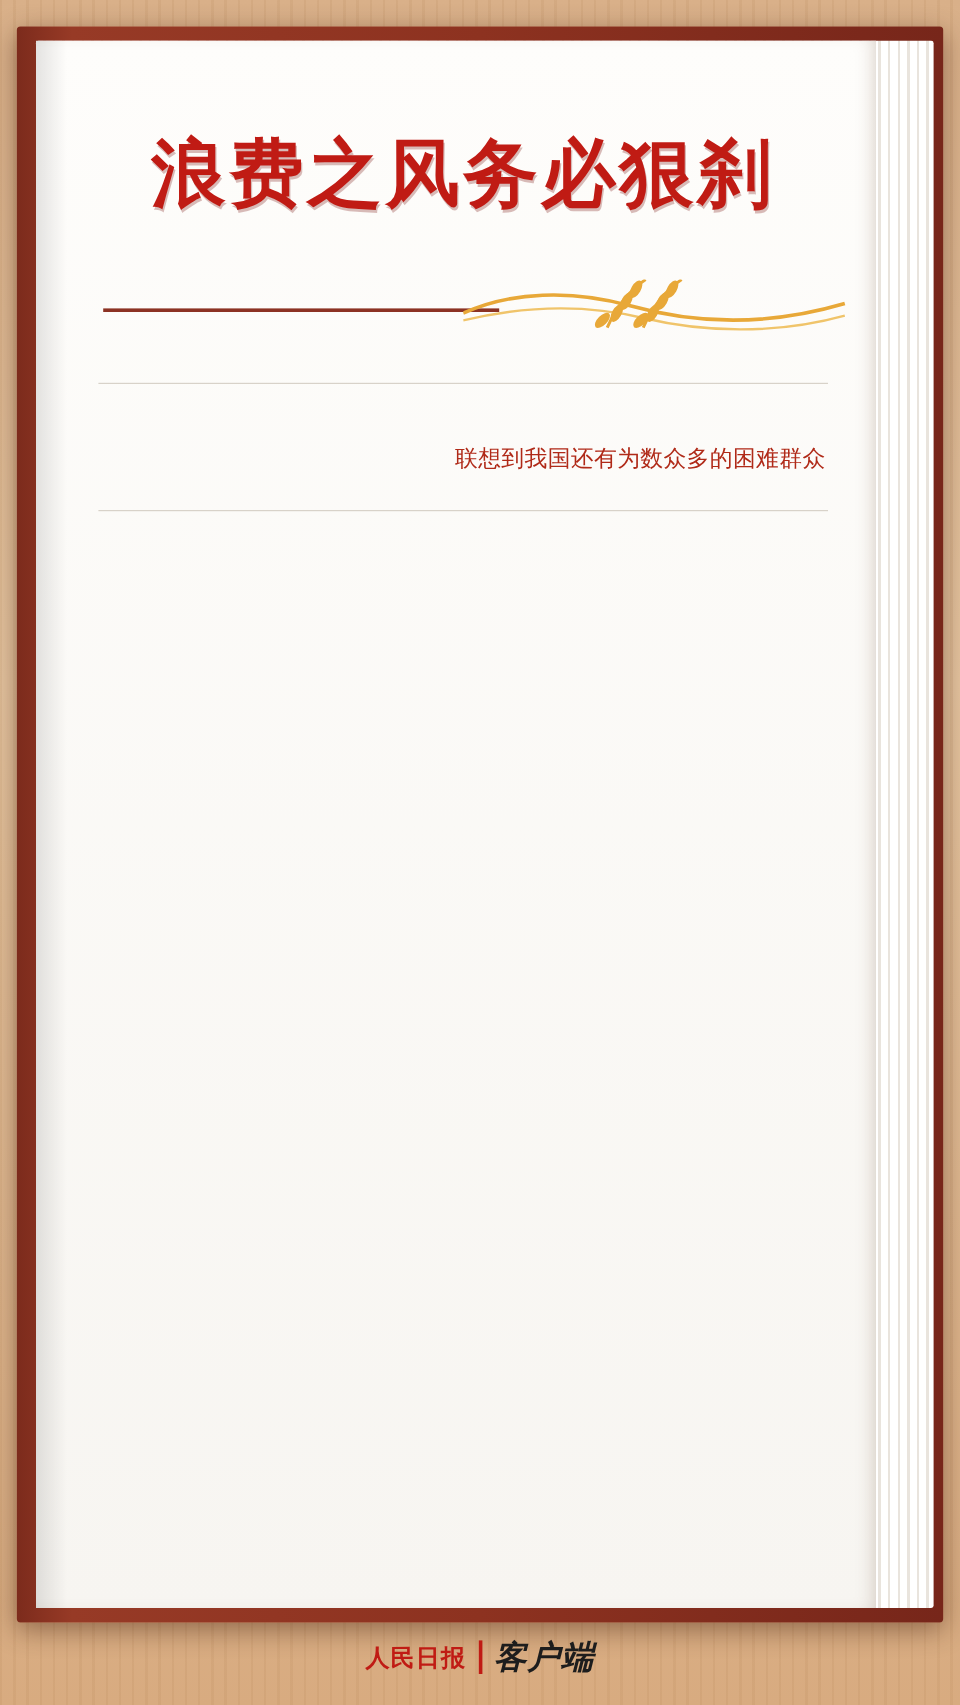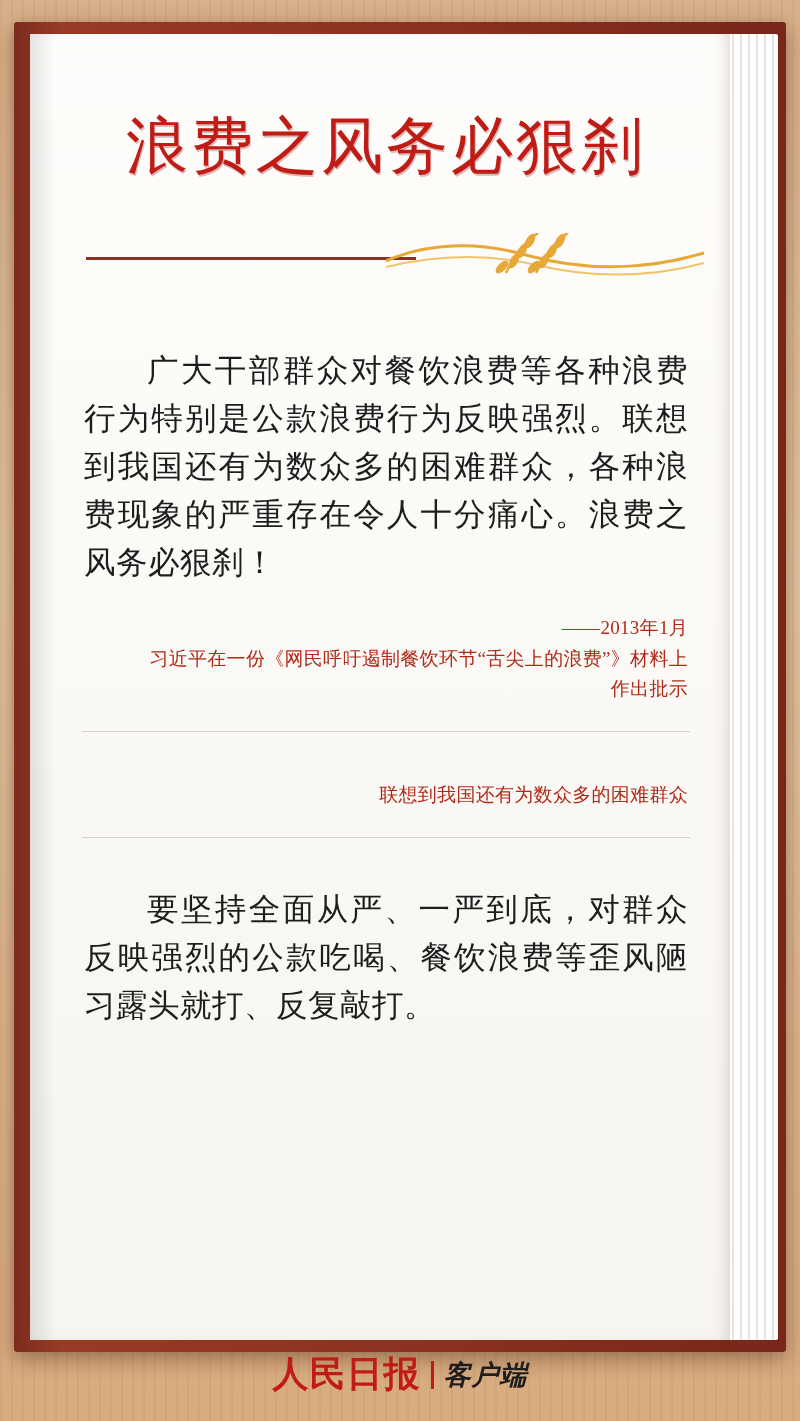--- a/index.html
+++ b/index.html
@@ -69,21 +69,21 @@
     top: 0;
     width: 620px;
     height: 100%;
   }
   
   .title {
     text-align: center;
     margin-top: 78px;
     font-size: 62px;
     line-height: 1.12;
-    font-weight: normal;
+    font-weight: bold;
     letter-spacing: 3px;
     color: #c01b14;
     text-shadow: 1px 2px 0 rgba(120,15,10,0.28);
     font-family: "Liberation Serif", "DejaVu Serif", serif;
   }
   
   .divider {
     position: relative;
     margin: 52px auto 0 auto;
     width: 600px;
@@ -136,21 +136,21 @@
     position: absolute;
     left: 0;
     bottom: 22px;
     width: 800px;
     display: flex;
     align-items: center;
     justify-content: center;
     gap: 10px;
   }
   .footer-mark {
-    font-size: 36px;
+    font-size: 20px;
     font-weight: bold;
     color: #c01b14;
     letter-spacing: 1px;
     font-family: "Liberation Serif", "DejaVu Serif", serif;
   }
   .footer-bar {
     width: 3px;
     height: 28px;
     background: #c01b14;
   }
@@ -191,39 +191,30 @@
             <ellipse cx="144" cy="8" rx="4" ry="8" transform="rotate(30 144 8)"></ellipse>
             <ellipse cx="158" cy="28" rx="4" ry="8" transform="rotate(30 158 28)"></ellipse>
             <ellipse cx="166" cy="18" rx="4" ry="8" transform="rotate(30 166 18)"></ellipse>
             <ellipse cx="174" cy="8" rx="4" ry="8" transform="rotate(30 174 8)"></ellipse>
             <ellipse cx="116" cy="34" rx="4" ry="8" transform="rotate(45 116 34)"></ellipse>
             <ellipse cx="148" cy="34" rx="4" ry="8" transform="rotate(45 148 34)"></ellipse>
           </g>
         </svg>
       </div>
 
-      <div class="quote-block first">
-        <div class="quote-text">广大干部群众对餐饮浪费等各种浪费行为特别是公款浪费行为反映强烈。联想到我国还有为数众多的困难群众，各种浪费现象的严重存在令人十分痛心。浪费之风务必狠刹！</div>
-        <div class="attrib">
-          <div>——2013年1月</div>
-          <div>习近平在一份《网民呼吁遏制餐饮环节“舌尖上的浪费”》材料上</div>
-          <div>作出批示</div>
-        </div>
-      </div>
       <div class="sep"></div>
 
       <div class="quote-block">
         <div class="attrib">
           <div>联想到我国还有为数众多的困难群众</div>
         </div>
       </div>
       <div class="sep"></div>
 
       <div class="quote-block">
-        <div class="quote-text">要坚持全面从严、一严到底，对群众反映强烈的公款吃喝、餐饮浪费等歪风陋习露头就打、反复敲打。</div>
       </div>
 
     </div>
   </div>
 
   <div class="footer">
     <span class="footer-mark">人民日报</span>
     <span class="footer-bar"></span>
     <span class="footer-sub">客户端</span>
   </div>

